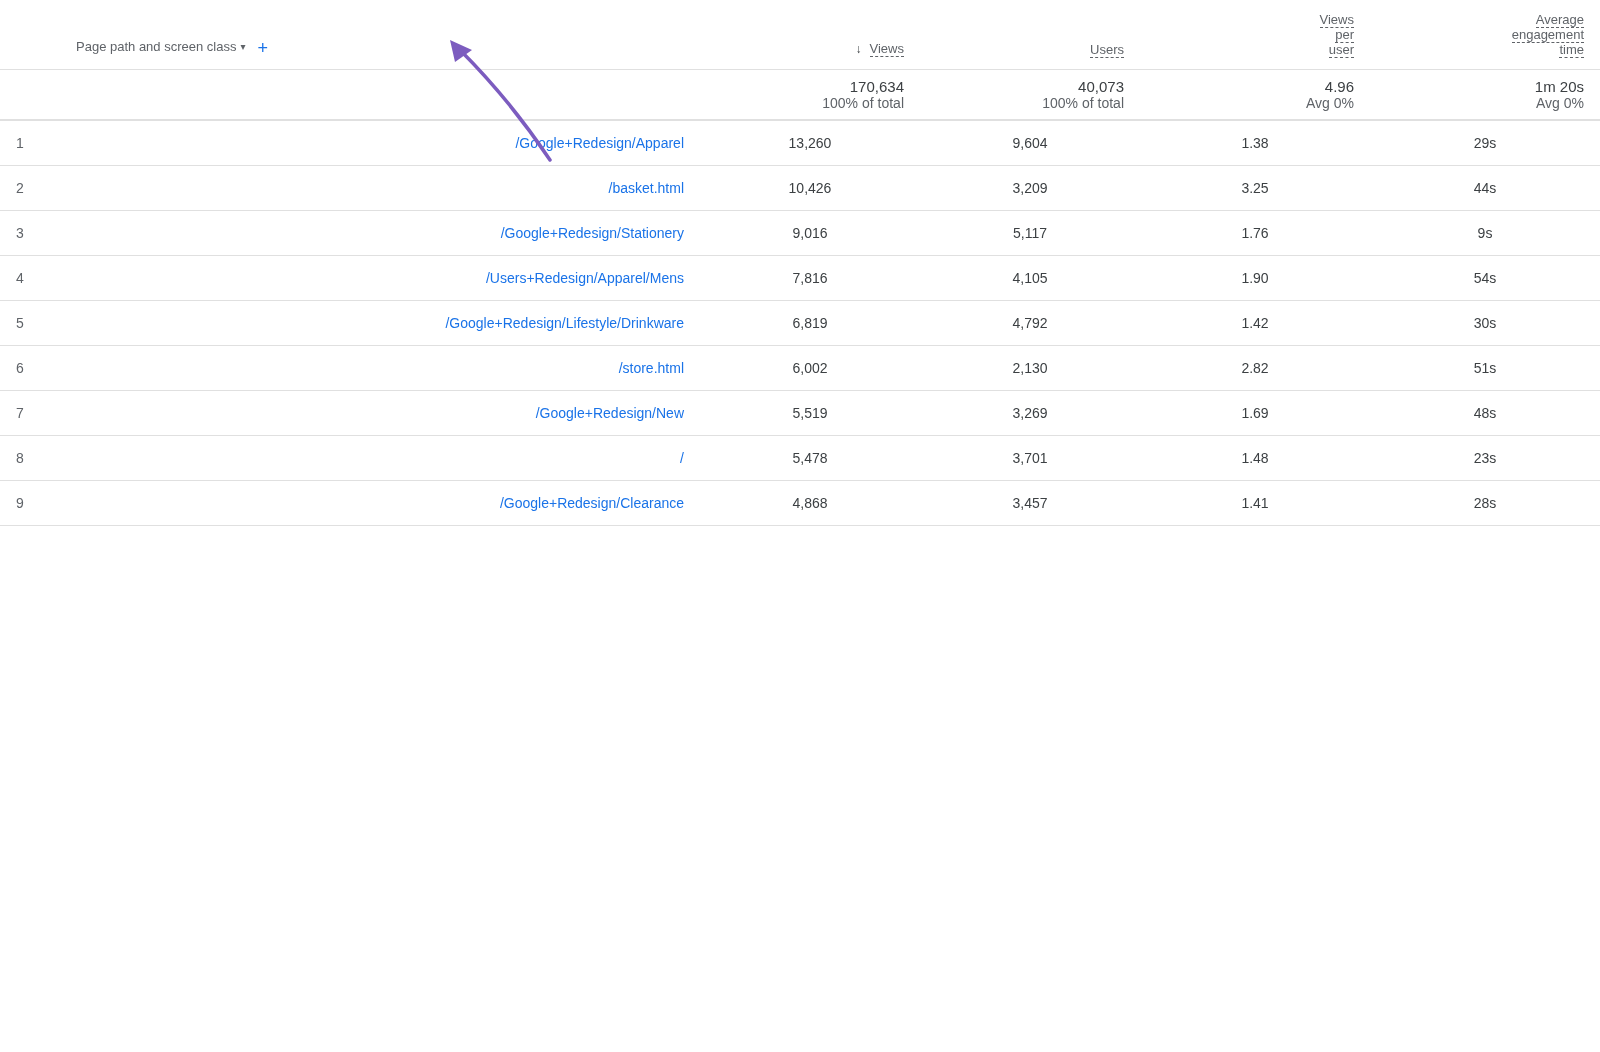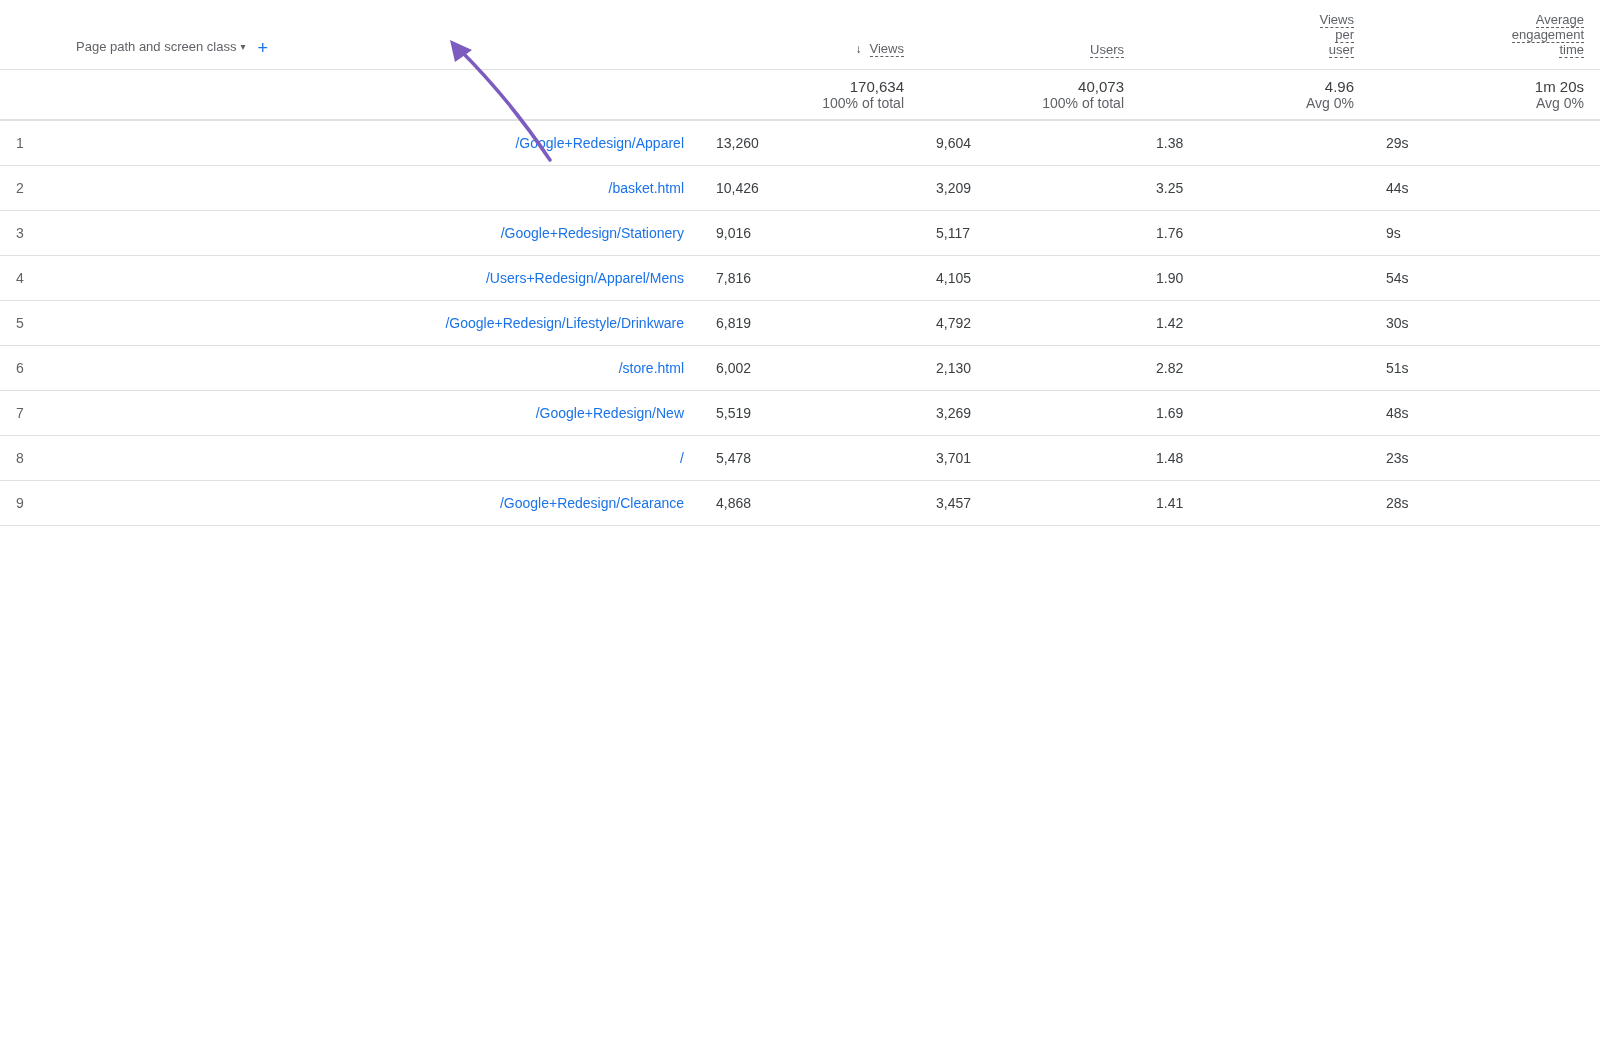--- a/index.html
+++ b/index.html
@@ -86,21 +86,21 @@
       color: #5f6368;
       font-weight: 400;
     }
 
     tbody tr {
       border-bottom: 1px solid #e0e0e0;
     }
 
     tbody td {
       padding: 14px 16px;
-      text-align: left;
+      text-align: center;
       font-size: 14px;
       color: #3c4043;
     }
 
     tbody td.td-index {
       text-align: left;
       color: #5f6368;
       font-size: 14px;
     }
 

